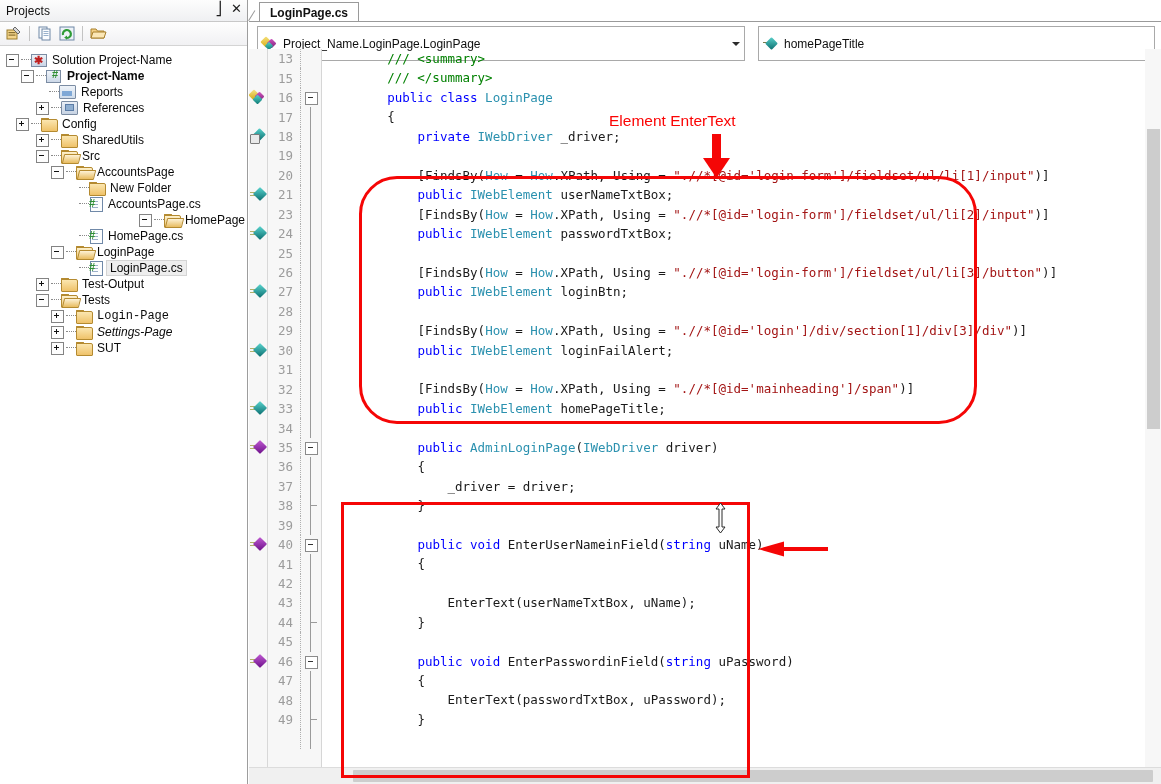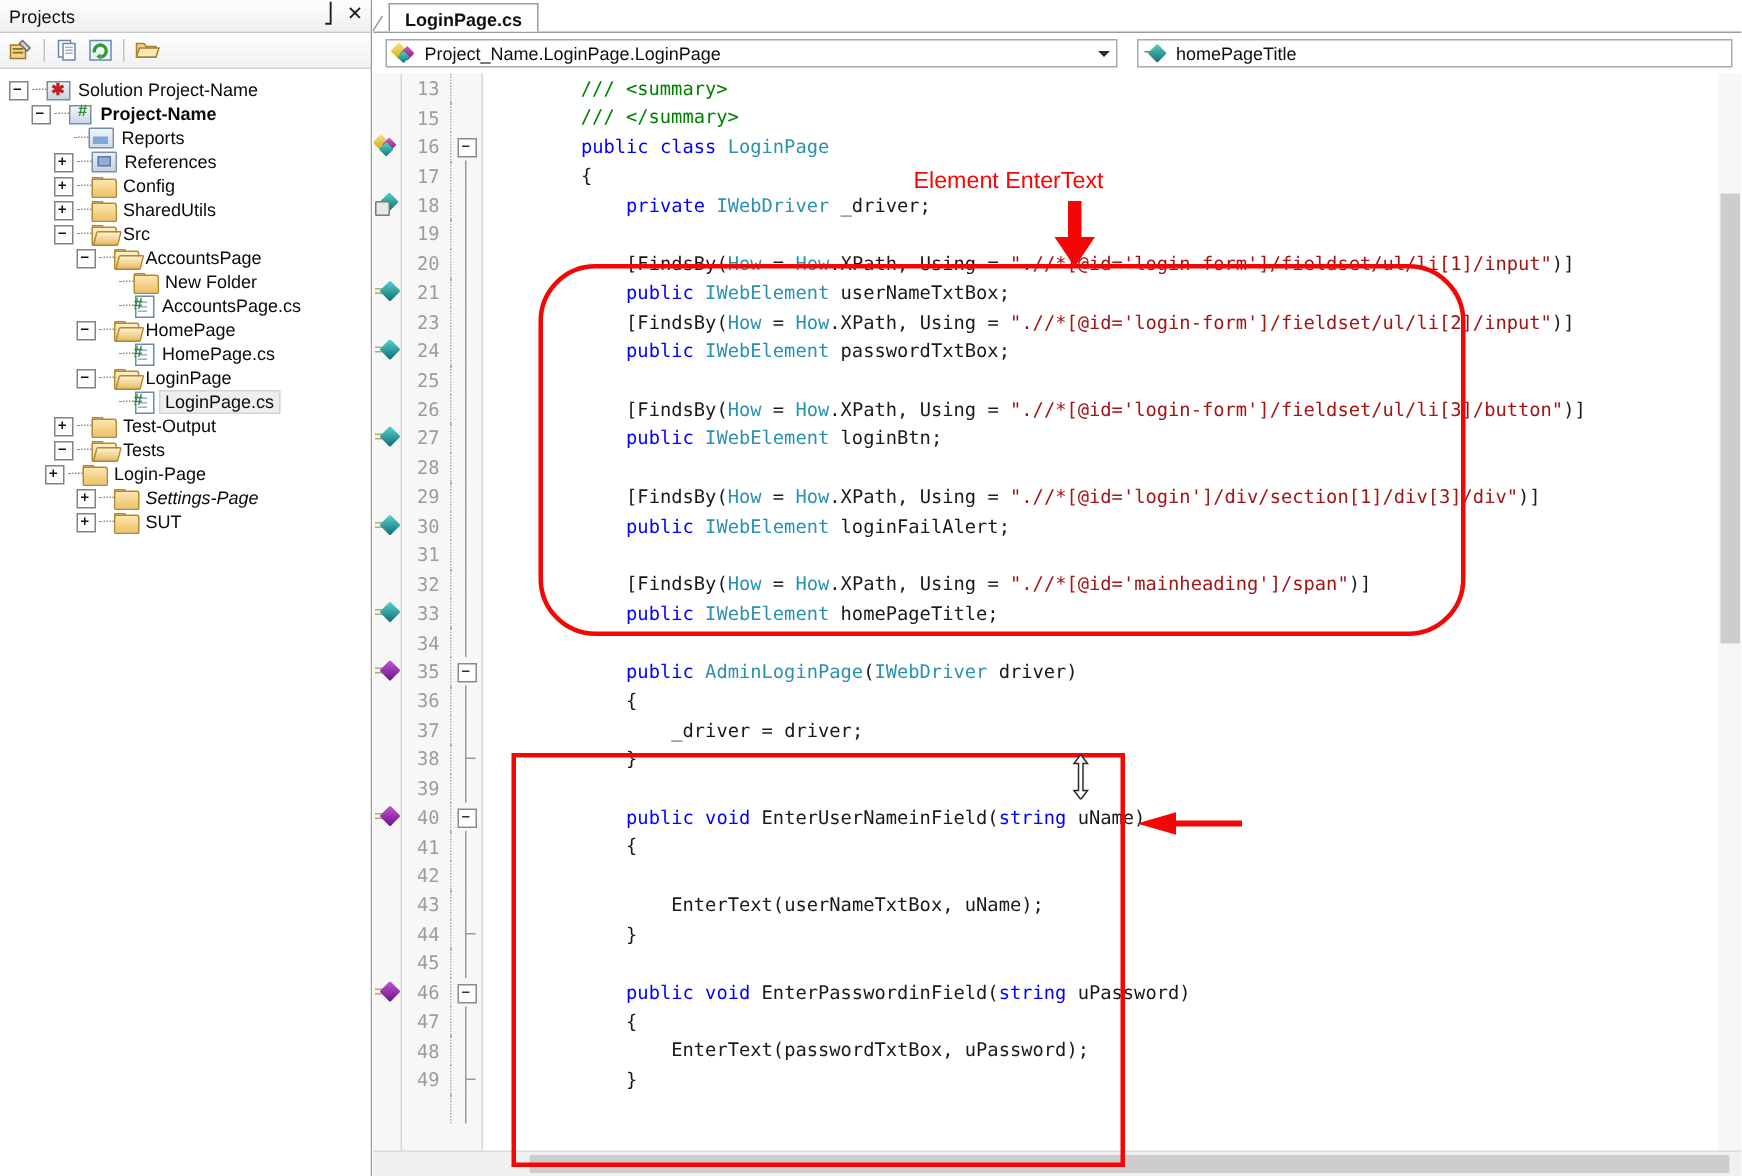--- a/index.html
+++ b/index.html
@@ -197,21 +197,21 @@
     position: absolute; left: 0; right: 0; top: 21px; height: 1px;
     background: #9a9a9a;
   }
 
   #navbar {
     position: absolute; left: 0; top: 23px; right: 0; height: 25px;
     background: #ffffff;
     display: flex; align-items: center;
   }
   .combo {
-    height: 19px;
+    height: 35px;
     background: #ffffff;
     border: 1px solid #a9a9a9;
     display: flex; align-items: center;
     box-sizing: border-box;
     font-size: 12px; color: #0f0f0f;
     position: relative;
     cursor: default;
   }
   #combo-type { position: absolute; left: 8px; top: 3px; width: 488px; padding-left: 4px; }
   #combo-member { position: absolute; left: 509px; top: 3px; right: 6px; padding-left: 4px; }
@@ -492,21 +492,21 @@
           <span class="lbl">Reports</span>
         </div>
         <div class="tnode" style="padding-left: 36px;">
           <span class="expander plus"></span>
           <span class="dots"></span>
           <span class="ico">
             <span class="ref-ico"></span>
           </span>
           <span class="lbl">References</span>
         </div>
-        <div class="tnode" style="padding-left: 36px;">
+        <div class="tnode" style="padding-left: 16px;">
           <span class="expander plus"></span>
           <span class="dots"></span>
           <span class="ico">
             <span class="folder-ico">
               <span class="tab"></span>
               <span class="back"></span>
             </span>
           </span>
           <span class="lbl">Config</span>
         </div>
@@ -561,21 +561,21 @@
             <span class="cs-ico">
               <span class="page"></span>
               <span class="ln" style="top:4px"></span>
               <span class="ln" style="top:7px"></span>
               <span class="ln" style="top:10px"></span>
               <span class="sharp">#</span>
             </span>
           </span>
           <span class="lbl">AccountsPage.cs</span>
         </div>
-        <div class="tnode" style="padding-left: 51px;">
+        <div class="tnode" style="padding-left: 51px; justify-content: flex-end;">
           <span class="expander"></span>
           <span class="dots"></span>
           <span class="ico">
             <span class="folder-ico open">
               <span class="tab"></span>
               <span class="back"></span>
             </span>
           </span>
           <span class="lbl">HomePage</span>
         </div>
@@ -633,21 +633,21 @@
           <span class="expander"></span>
           <span class="dots"></span>
           <span class="ico">
             <span class="folder-ico open">
               <span class="tab"></span>
               <span class="back"></span>
             </span>
           </span>
           <span class="lbl">Tests</span>
         </div>
-        <div class="tnode" style="padding-left: 30px;">
+        <div class="tnode" style="padding-left: 51px; font-family: Liberation Mono, monospace;">
           <span class="expander plus"></span>
           <span class="dots"></span>
           <span class="ico">
             <span class="folder-ico">
               <span class="tab"></span>
               <span class="back"></span>
             </span>
           </span>
           <span class="lbl">Login-Page</span>
         </div>

